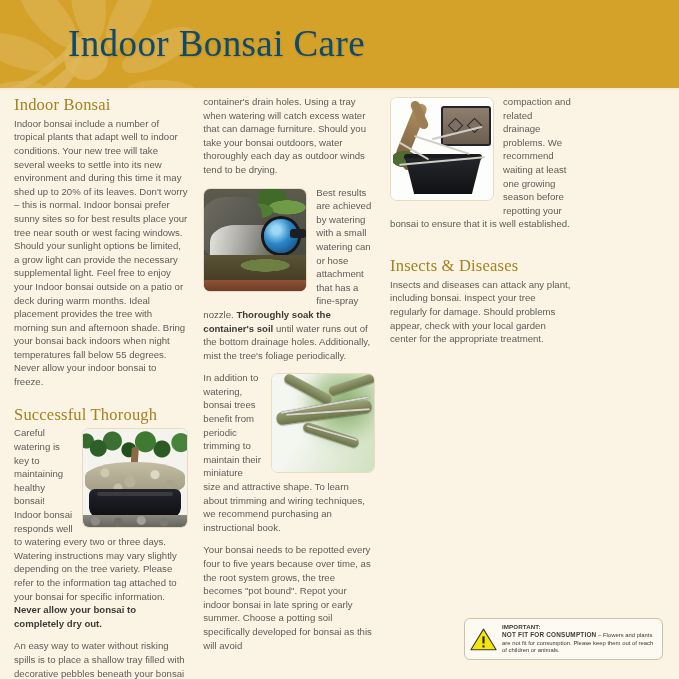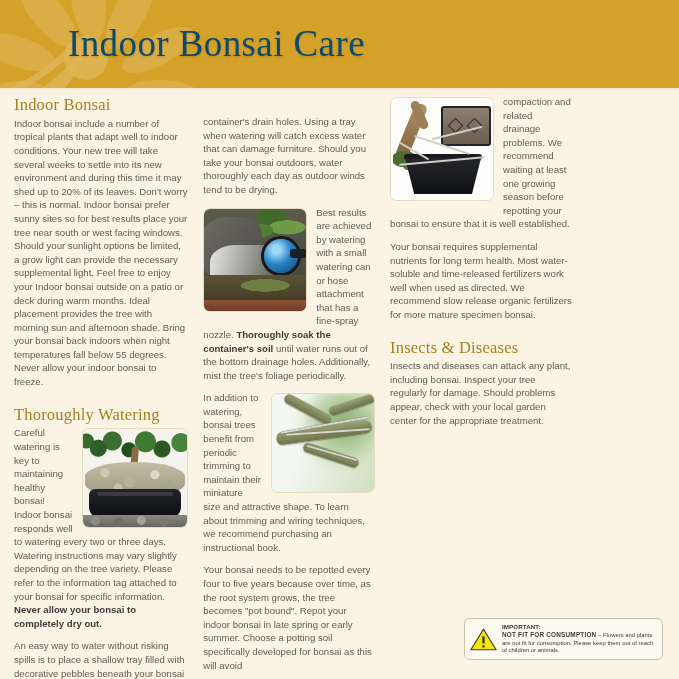--- a/index.html
+++ b/index.html
@@ -56,21 +56,21 @@
     box-sizing:border-box;
     display:flex;
     gap:0;
   }
   .col{
     width:217px;
     box-sizing:border-box;
     position:relative;
   }
   .col.c1{padding-right:12px;}
-  .col.c2{padding-right:12px;padding-left:3px;margin-top:20px;}
+  .col.c2{padding-right:12px;padding-left:3px;}
   .col.c3{padding-left:3px;}
 
   h2.section-title{
     font-family:"Liberation Serif", serif;
     font-size:16.5px;
     font-weight:400;
     color:#a58120;
     margin:0 0 2px 0;
     letter-spacing:0.2px;
     line-height:1.2;
@@ -247,21 +247,21 @@
     <div class="header-title">Indoor Bonsai Care</div>
   </div>
   <div class="header-rule"></div>
 
   <div class="columns">
 
     <div class="col c1">
       <h2 class="section-title">Indoor Bonsai</h2>
       <p class="body-text">Indoor bonsai include a number of tropical plants that adapt well to indoor conditions. Your new tree will take several weeks to settle into its new environment and during this time it may shed up to 20% of its leaves. Don't worry – this is normal. Indoor bonsai prefer sunny sites so for best results place your tree near south or west facing windows. Should your sunlight options be limited, a grow light can provide the necessary supplemental light. Feel free to enjoy your Indoor bonsai outside on a patio or deck during warm months. Ideal placement provides the tree with morning sun and afternoon shade. Bring your bonsai back indoors when night temperatures fall below 55 degrees. Never allow your indoor bonsai to freeze.</p>
 
-      <h2 class="section-title spaced">Thoroughly Watering</h2>
+      <h2 class="section-title spaced">Successful Thorough</h2>
 
       <div class="clearfix">
         <div class="photo photo-jade">
           <div class="jade-bg"></div>
           <div class="jade-foliage"></div>
           <div class="jade-trunk"></div>
           <div class="jade-gravel"></div>
           <div class="jade-pot"></div>
           <div class="jade-pebbles"></div>
         </div>
@@ -321,21 +321,20 @@
               <span class="hole h2"></span>
             </div>
           <div class="pot-wire pw1"></div>
           <div class="pot-wire pw2"></div>
           <div class="pot-wire pw3"></div>
           <div class="pot-wire pw4"></div>
         </div>
         <p class="body-text">compaction and related drainage problems. We recommend waiting at least one growing season before repotting your bonsai to ensure that it is well established.</p>
       </div>
 
-      <p class="body-text">Your bonsai requires supplemental nutrients for long term health. Most water-soluble and time-released fertilizers work well when used as directed. We recommend slow release organic fertilizers for more mature specimen bonsai.</p>
 
       <h2 class="section-title spaced">Insects &amp; Diseases</h2>
       <p class="body-text">Insects and diseases can attack any plant, including bonsai. Inspect your tree regularly for damage. Should problems appear, check with your local garden center for the appropriate treatment.</p>
     </div>
   </div>
 
   <div class="warning-box">
     <svg class="warn-tri" viewBox="0 0 30 26">
       <polygon points="15,2 29,25 1,25" fill="#f4e50a" stroke="#3a3a38" stroke-width="1.2" stroke-linejoin="round"></polygon>
       <rect x="13.8" y="10" width="2.4" height="8" fill="#2a2a28"></rect>

